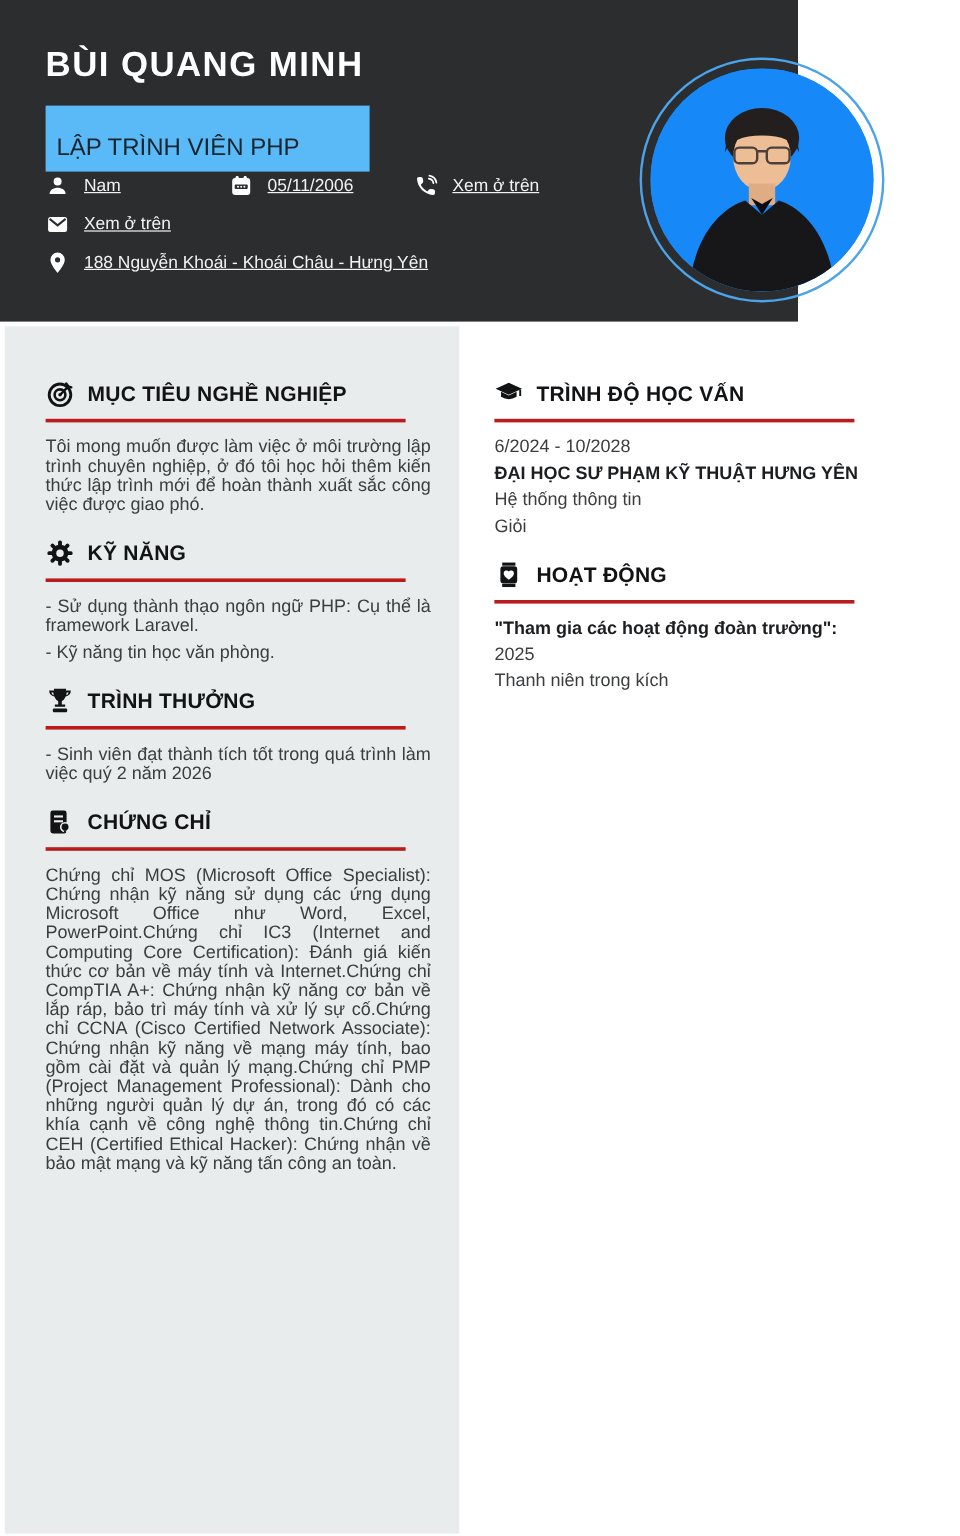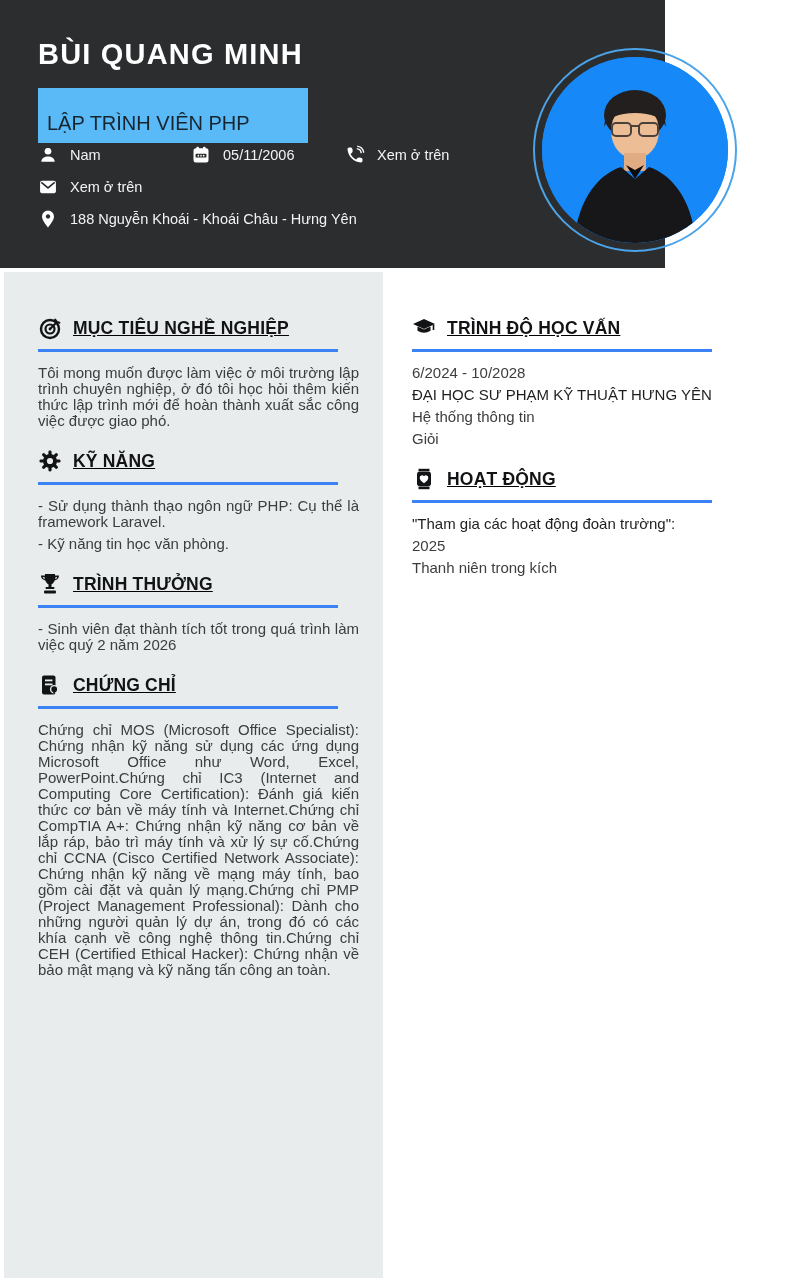--- a/index.html
+++ b/index.html
@@ -7,21 +7,21 @@
         font-family:"Liberation Sans","DejaVu Sans",sans-serif;overflow:hidden;}
 
   
   .header{position:absolute;left:0;top:0;width:665px;height:268px;background:#2b2d2f;}
   .name{position:absolute;left:38px;top:38px;font-size:29px;font-weight:700;
         color:#ffffff;letter-spacing:1.2px;}
   .title-badge{position:absolute;left:38px;top:88px;width:270px;box-sizing:border-box;
         background:#5ab9f7;color:#16252d;font-size:20px;font-weight:500;
         padding:24px 8px 8px 9px;}
   .contact{position:absolute;display:flex;align-items:center;gap:12px;
-        color:#f2f3f4;font-size:14.5px;white-space:nowrap;}
+        color:#f2f3f4;font-size:14.5px;white-space:nowrap;text-decoration:underline;}
   .contact .ic{width:20px;height:20px;flex:0 0 auto;display:block;}
   .c-gender{left:38px;top:145px}
   .c-dob{left:191px;top:145px}
   .c-phone{left:345px;top:145px}
   .c-email{left:38px;top:177px}
   .c-address{left:38px;top:209px}
 
   
   .photo-ring{position:absolute;left:533px;top:48px;width:200px;height:200px;
         border:2px solid #4ba3ea;border-radius:50%;}
@@ -31,27 +31,27 @@
 
   
   .left-col{position:absolute;left:4px;top:272px;width:379px;height:1006px;
         background:#e9eced;box-sizing:border-box;padding:44px 24px 0 34px;overflow:hidden;}
   .right-col{position:absolute;left:383px;top:272px;width:417px;height:1008px;
         background:#ffffff;box-sizing:border-box;padding:44px 70px 0 29px;overflow:hidden;}
 
   
   .section{margin-bottom:20px;}
   .sec-head{display:flex;align-items:center;gap:11px;width:300px;box-sizing:border-box;
-        padding-bottom:9px;border-bottom:3px solid #3b82f6;text-decoration:underline;}
+        padding-bottom:9px;border-bottom:3px solid #b91c1c;}
   .sec-head .ic{width:24px;height:24px;flex:0 0 auto;display:block;}
   .sec-head h2{margin:0;font-size:17.5px;font-weight:700;color:#121315;letter-spacing:.2px;}
   .sec-body{margin-top:13px;}
   p{margin:0 0 6px;font-size:15px;line-height:16px;color:#3b3d3f;}
   p.just{text-align:justify;}
-  .bold{font-weight:400;color:#1d1e20;}
+  .bold{font-weight:700;color:#1d1e20;}
 </style>
 </head>
 <body>
 
 <div class="page">
 
   <div class="header">
     <div class="name">BÙI QUANG MINH</div>
     <div class="title-badge">LẬP TRÌNH VIÊN PHP</div>
 

